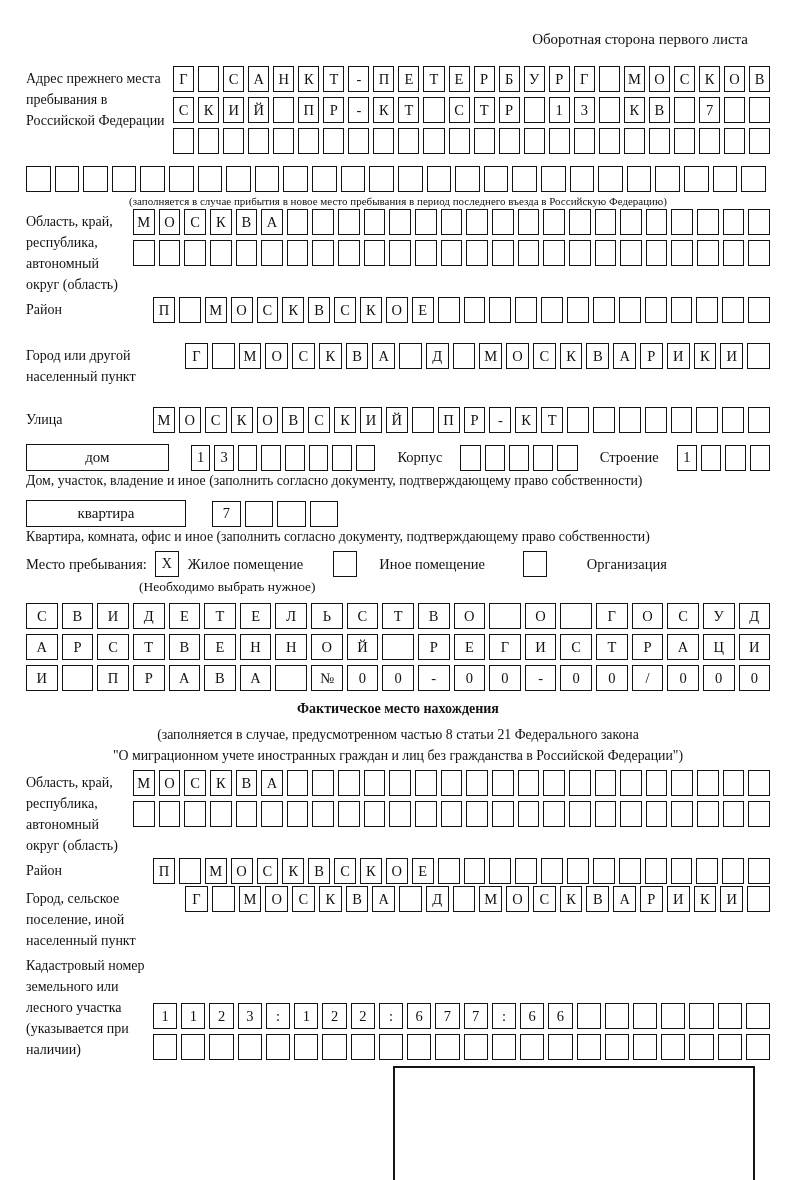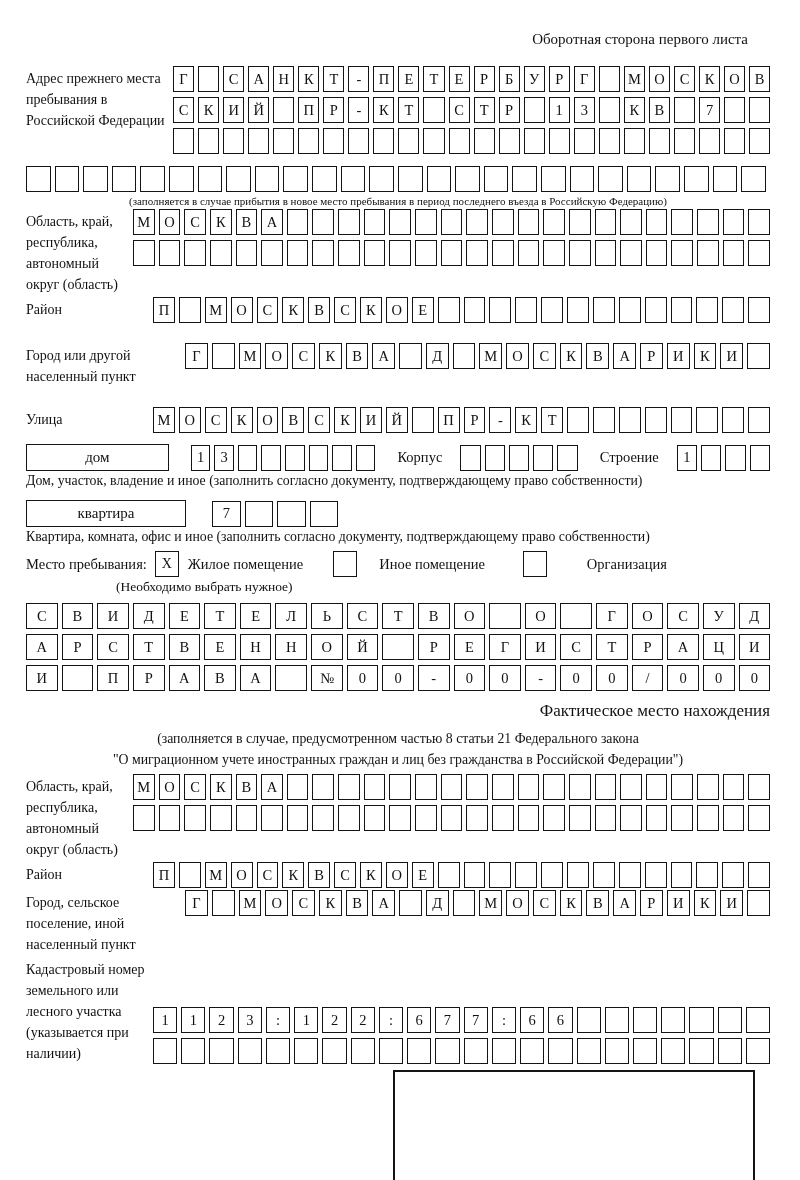--- a/index.html
+++ b/index.html
@@ -9,34 +9,34 @@
   .flexrow{display:flex;align-items:flex-start;}
   .label{font-size:14px;line-height:1.5;padding-top:2px;}
   .rows{flex:1;min-width:0;}
   .boxrow{display:flex;gap:4px;height:26px;margin-bottom:5px;}
   .boxrow:last-child{margin-bottom:0;}
   .cb{flex:1 1 0;border:1.8px solid #141414;display:flex;align-items:center;justify-content:center;
       font-size:14.5px;line-height:1;box-sizing:border-box;background:#fff;min-width:0;}
   .fullrow{margin:0 4px 2px 0;}
   .center-note{text-align:center;font-size:11px;margin:3px 0 2px 0;}
   h2{font-size:16px;text-align:center;margin:8px 0 7px 0;font-weight:bold;}
-  h3{font-size:17px;text-align:right;margin:10px 0 8px 0;font-weight:normal;}
+  h3{font-size:14px;text-align:center;margin:10px 0 8px 0;font-weight:bold;}
   .mb4{margin-bottom:12px;}
   .w140{width:147px;flex:none;} .w104{width:107px;flex:none;} .w124{width:127px;flex:none;}
   .w155{width:159px;flex:none;} .w150{width:152px;flex:none;padding-right:8px;box-sizing:border-box;}
   .bigbox{border:1.8px solid #141414;height:27px;display:flex;align-items:center;justify-content:center;
       font-size:15px;box-sizing:border-box;background:#fff;}
   .houserow{display:flex;align-items:center;gap:12px;margin:11px 0 2px 0;}
   .inline-label{font-size:14.5px;white-space:nowrap;padding:0 6px 0 10px;}
   .grp{display:flex;gap:4px;height:26px;}
   .note{font-size:13.8px;margin:2px 0 4px 0;}
   .stayrow{display:flex;align-items:center;margin:6px 0 1px 0;font-size:14.5px;}
   .checkbox{width:24px;height:26px;border:1.8px solid #141414;display:flex;align-items:center;
       justify-content:center;font-size:14px;box-sizing:border-box;flex:none;}
-  .stay-note{font-size:13.5px;margin:2px 0 6px 90px;}
+  .stay-note{font-size:13.5px;margin:2px 0 6px 113px;}
   .stampbox{border:2px solid #141414;width:358px;height:174px;margin:6px 0 5px 367px;background:#fff;}
   .notes-c{text-align:center;font-size:13.8px;line-height:1.5;margin-bottom:4px;}
 </style>
 </head>
 <body>
 
 <div class="page">
 
   <div class="top-note">Оборотная сторона первого листа</div>
 

